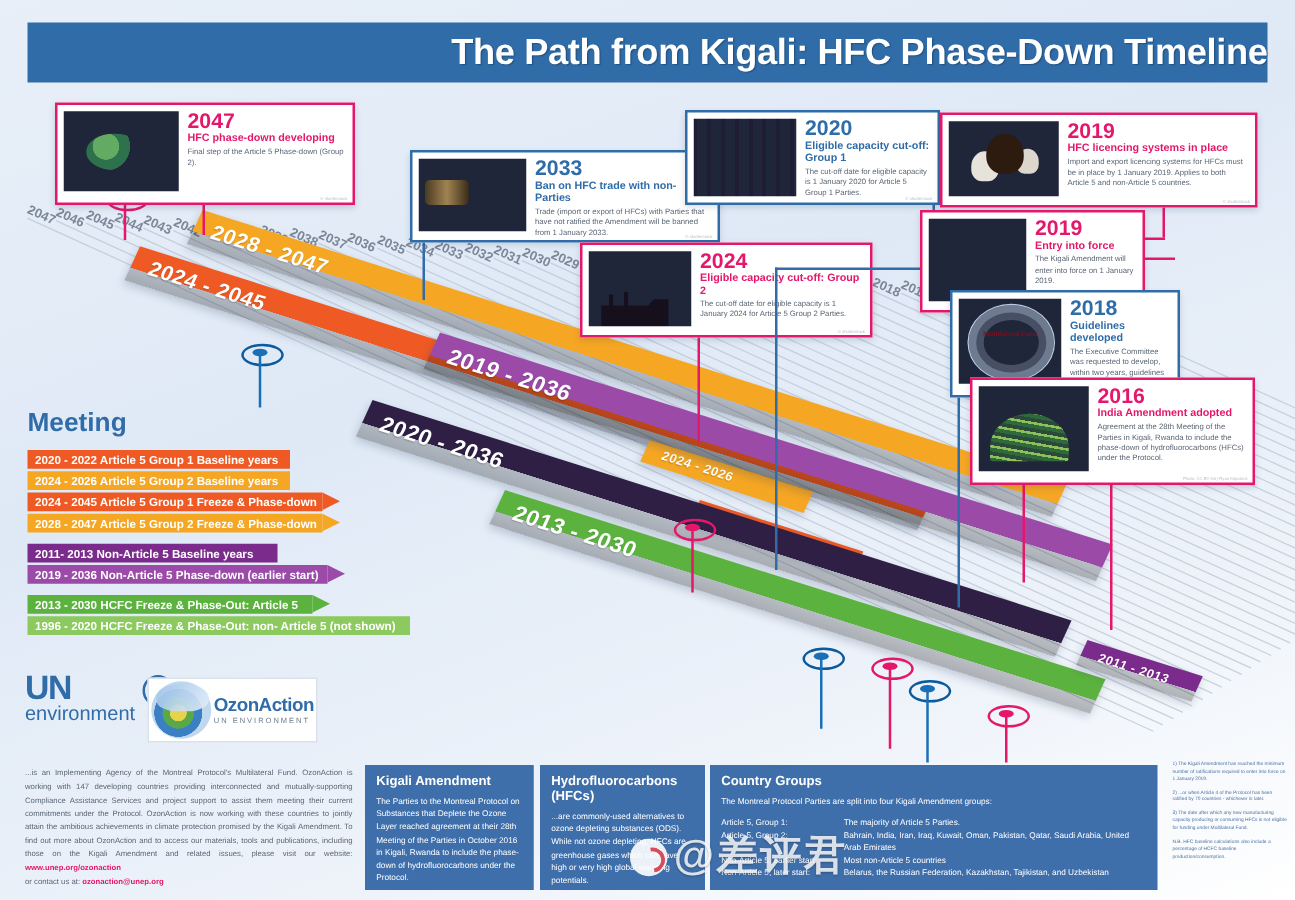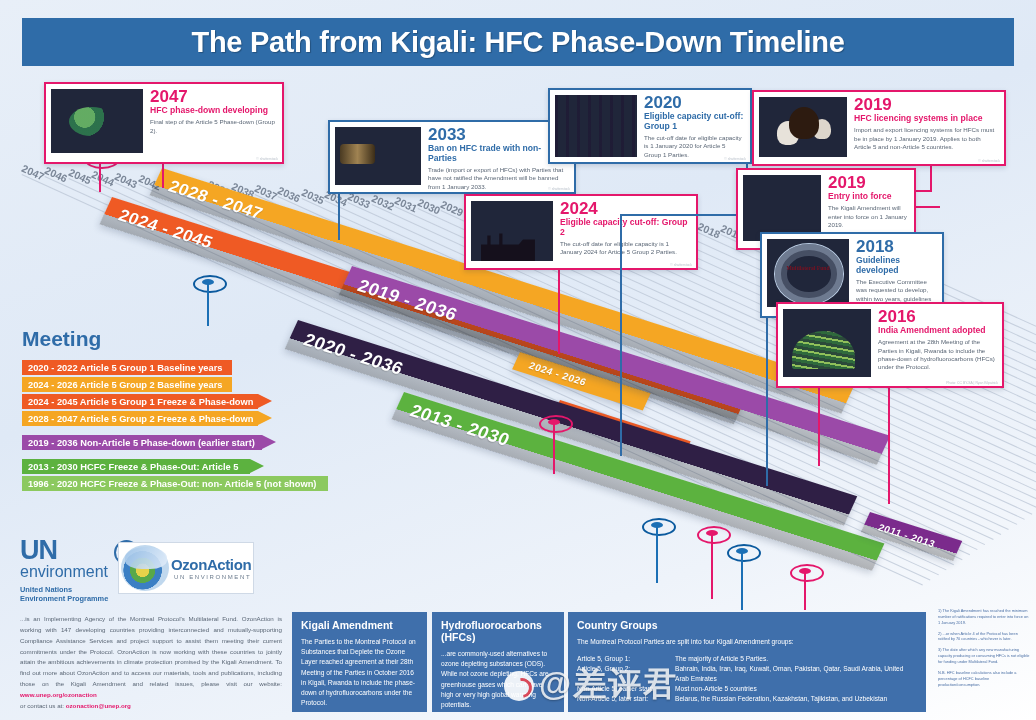--- a/index.html
+++ b/index.html
@@ -6,21 +6,21 @@
   body{
     width:1036px;height:720px;overflow:hidden;position:relative;
     font-family:"Liberation Sans", sans-serif;
     background:linear-gradient(160deg,#e8eff8 0%,#dfe9f6 40%,#eef3fa 75%,#ffffff 100%);
   }
   .root{position:absolute;inset:0;}
 
   
   .header{
     position:absolute;left:22px;top:18px;width:992px;height:48px;
-    background:#2f6ca8;display:flex;align-items:center;justify-content:center;
+    background:#2f6ca8;display:flex;align-items:center;justify-content:flex-end;
   }
   .header h1{
     margin:0;color:#ffffff;font-size:29px;font-weight:bold;letter-spacing:-0.3px;
     text-shadow:1px 1px 1px rgba(0,0,0,.25);white-space:nowrap;
   }
 
   
   .stage{position:absolute;left:0;top:70px;width:1036px;height:540px;overflow:hidden;}
   .gridlines{position:absolute;inset:0;}
   .gl{position:absolute;height:1px;background:#b9c4d4;opacity:.75;
@@ -107,21 +107,21 @@
   .un-globe{width:21px;height:21px;border-radius:50%;border:2px solid #2f6ca8;position:relative;margin-top:2px;}
   .un-globe::before{content:"";position:absolute;left:50%;top:3px;width:1.5px;height:15px;background:#2f6ca8;transform:translateX(-50%);}
   .un-globe::after{content:"";position:absolute;left:2px;top:50%;width:13px;height:1.5px;background:#2f6ca8;transform:translateY(-50%);}
   .ozon{position:absolute;left:118px;top:542px;width:136px;height:52px;background:#fff;
         border:1px solid #cfd9e6;display:flex;align-items:center;gap:2px;padding:2px;box-sizing:border-box;}
   .ozon .swirl{width:48px;height:46px;border-radius:50%;
       background:radial-gradient(circle at 45% 55%,#e8d24a 0 18%,#59a84a 19% 34%,#3b7fc4 35% 52%,#c0d8ee 53% 100%);
       position:relative;flex:0 0 auto;}
   .ozon .swirl::after{content:"";position:absolute;left:4px;top:2px;width:42px;height:22px;
       border-radius:50% 50% 40% 40%;background:linear-gradient(120deg,#9fc4e8,#e4eefa);opacity:.9;}
-  .ozon .oz-txt{line-height:1;text-align:right;}
+  .ozon .oz-txt{line-height:1;}
   .ozon .oz-1{color:#2f6ca8;font-size:15px;font-weight:bold;letter-spacing:-.4px;}
   .ozon .oz-2{color:#6a7a8c;font-size:6px;letter-spacing:1.6px;margin-top:2px;}
   .unep-para{position:absolute;left:20px;top:614px;width:262px;color:#5a6675;font-size:6.2px;
       line-height:1.75;text-align:justify;}
   .unep-para b{color:#e4176b;}
 
   .fbox{position:absolute;background:#3f6fab;color:#ffffff;padding:7px 9px;box-sizing:border-box;}
   .fbox h3{margin:0 0 6px 0;font-size:10.5px;font-weight:bold;}
   .fbox p{margin:0;font-size:6.6px;line-height:1.55;}
   .cg-row{display:flex;font-size:6.6px;line-height:1.5;}
@@ -396,20 +396,24 @@
             <div class="lbl">2024 - 2045 Article 5 Group 1 Freeze &amp; Phase-down</div>
           </div>
           <div class="lg">
             <div class="bar" style="width:236px;background:#f5a623"></div>
             <div class="tip" style="left:236px;border-left:14px solid #f5a623"></div>
             <div class="lbl">2028 - 2047 Article 5 Group 2 Freeze &amp; Phase-down</div>
           </div>
         </div>
         <div class="lg-group">
           <div class="lg">
+            <div class="bar" style="width:200px;background:#7b2b8c"></div>
+            <div class="lbl">2011- 2013 Non-Article 5 Baseline years</div>
+          </div>
+          <div class="lg">
             <div class="bar" style="width:240px;background:#9b4aa8"></div>
             <div class="tip" style="left:240px;border-left:14px solid #9b4aa8"></div>
             <div class="lbl">2019 - 2036 Non-Article 5 Phase-down (earlier start)</div>
           </div>
         </div>
         <div class="lg-group">
           <div class="lg">
             <div class="bar" style="width:228px;background:#5cb23f"></div>
             <div class="tip" style="left:228px;border-left:14px solid #5cb23f"></div>
             <div class="lbl">2013 - 2030 HCFC Freeze &amp; Phase-Out: Article 5</div>
@@ -423,22 +427,20 @@
   </div>
 
   <div class="unep">
     <div class="un-logo">
       <div>
         <div class="un-word">UN</div>
         <div class="un-env">environment</div>
       </div>
       <div class="un-globe"></div>
     </div>
-    <div class="un-sub" style="white-space:pre-line">United Nations
-Environment Programme</div>
   </div>
 
   <div class="ozon">
     <div class="swirl"></div>
     <div class="oz-txt">
       <div class="oz-1">OzonAction</div>
       <div class="oz-2">UN ENVIRONMENT</div>
     </div>
   </div>
 

